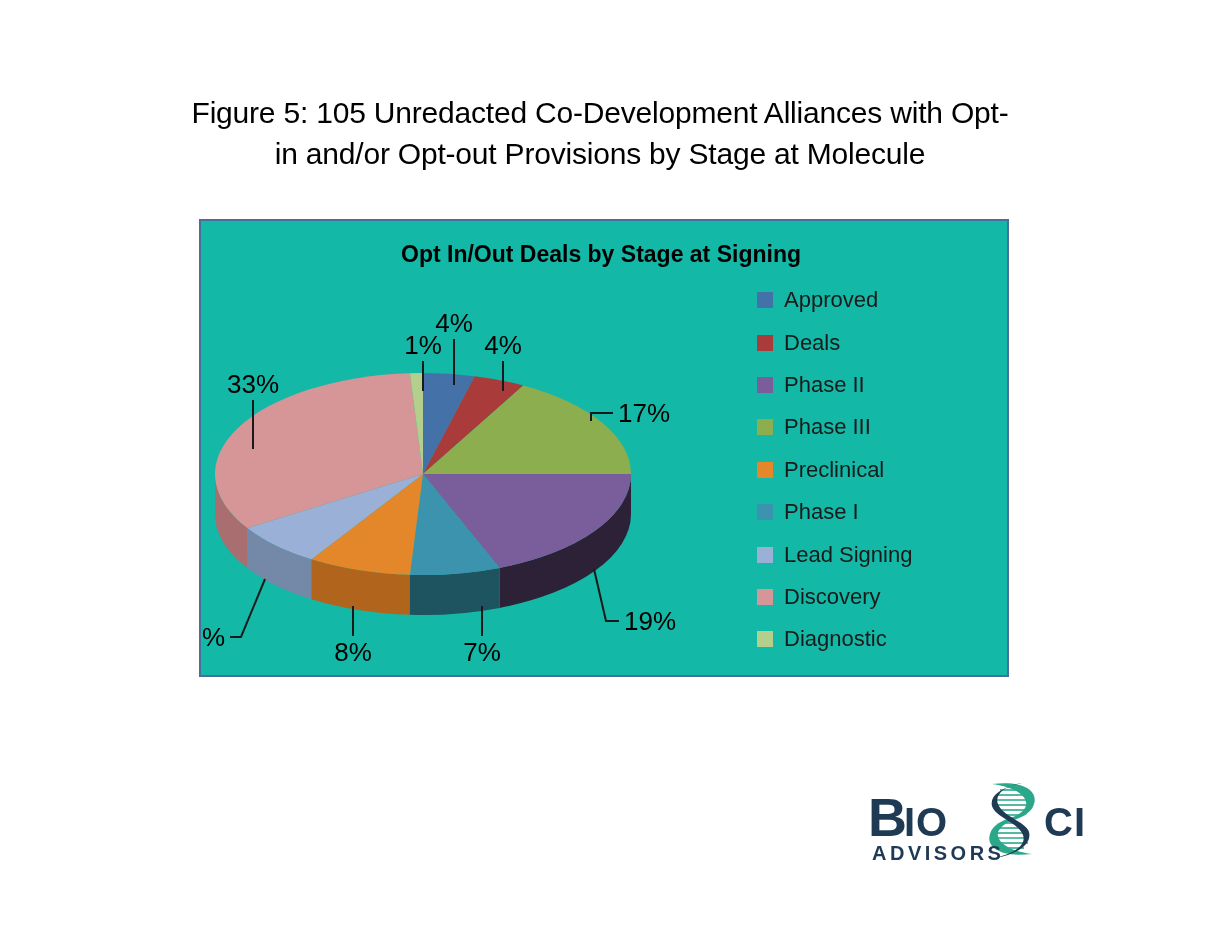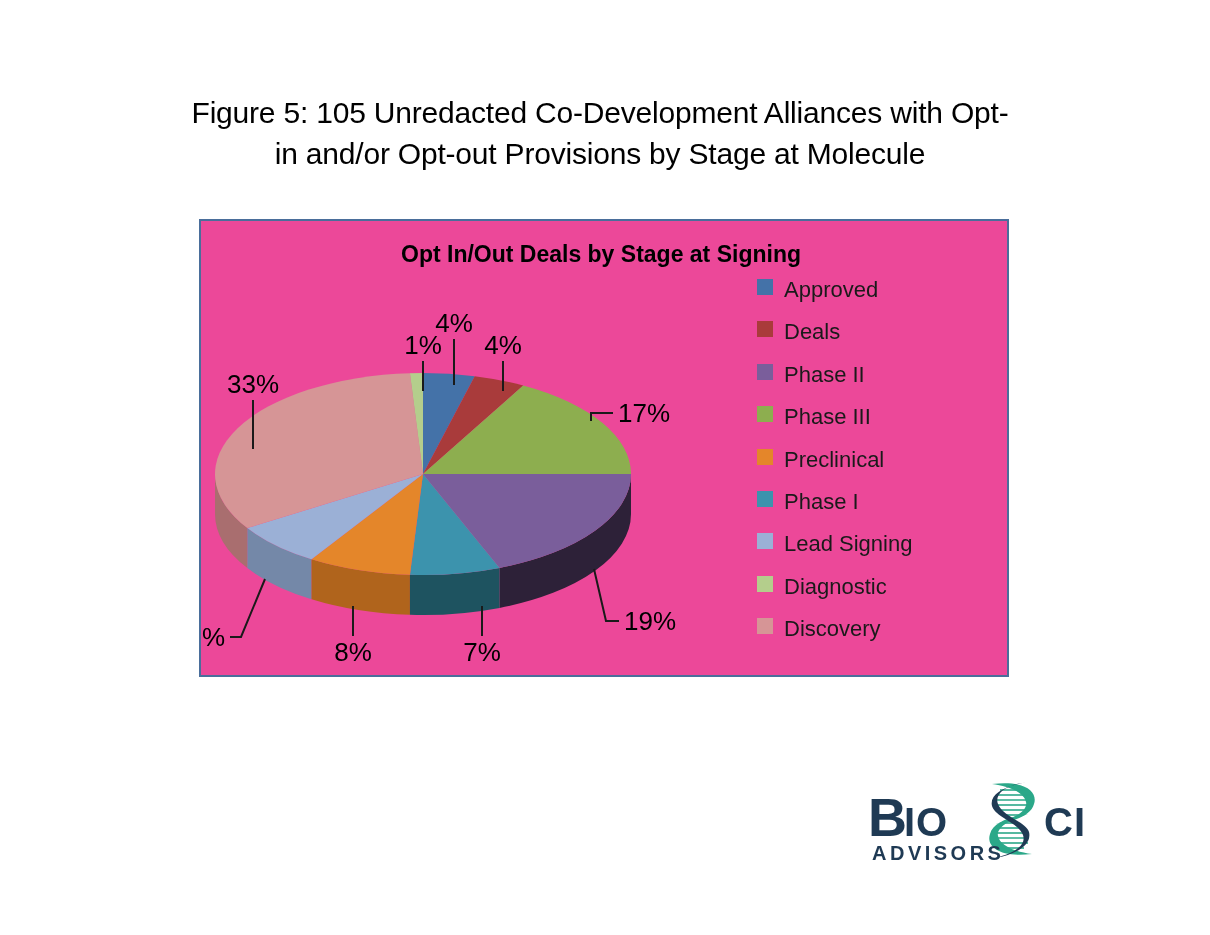--- a/index.html
+++ b/index.html
@@ -30,21 +30,21 @@
   }
 
   
   #chart-frame {
     position: absolute;
     left: 199px;
     top: 219px;
     width: 810px;
     height: 458px;
     border: 2px solid #4A6E9B;
-    background: #ec4899;
+    background: #14b8a6;
     box-sizing: border-box;
   }
 
   #chart-title {
     position: absolute;
     left: 0;
     top: 20px;
     width: 100%;
     text-align: center;
     font-size: 23px;
@@ -69,21 +69,21 @@
 
   
   #legend {
     position: absolute;
     left: 556px;
     top: 58px;
     width: 250px;
   }
   .legend-row {
     display: flex;
-    align-items: flex-start;
+    align-items: center;
     height: 42.4px;
   }
   .legend-swatch {
     width: 16px;
     height: 16px;
     flex: 0 0 16px;
     margin-right: 11px;
   }
   .legend-label {
     font-size: 22px;
@@ -220,26 +220,26 @@
       </div>
       <div class="legend-row">
         <span class="legend-swatch" style="background: rgb(60, 147, 173);"></span>
         <span class="legend-label">Phase I</span>
       </div>
       <div class="legend-row">
         <span class="legend-swatch" style="background: rgb(155, 176, 214);"></span>
         <span class="legend-label">Lead Signing</span>
       </div>
       <div class="legend-row">
+        <span class="legend-swatch" style="background: rgb(214, 149, 150);"></span>
+        <span class="legend-label">Discovery</span>
+      </div>
+      <div class="legend-row">
         <span class="legend-swatch" style="background: rgb(180, 206, 140);"></span>
         <span class="legend-label">Diagnostic</span>
-      </div>
-      <div class="legend-row">
-        <span class="legend-swatch" style="background: rgb(214, 149, 150);"></span>
-        <span class="legend-label">Discovery</span>
       </div>
     </div>
 
 </div>
 
 <div id="logo">
   <svg width="250" height="88" viewBox="0 0 250 88">
 
     <g>
 

